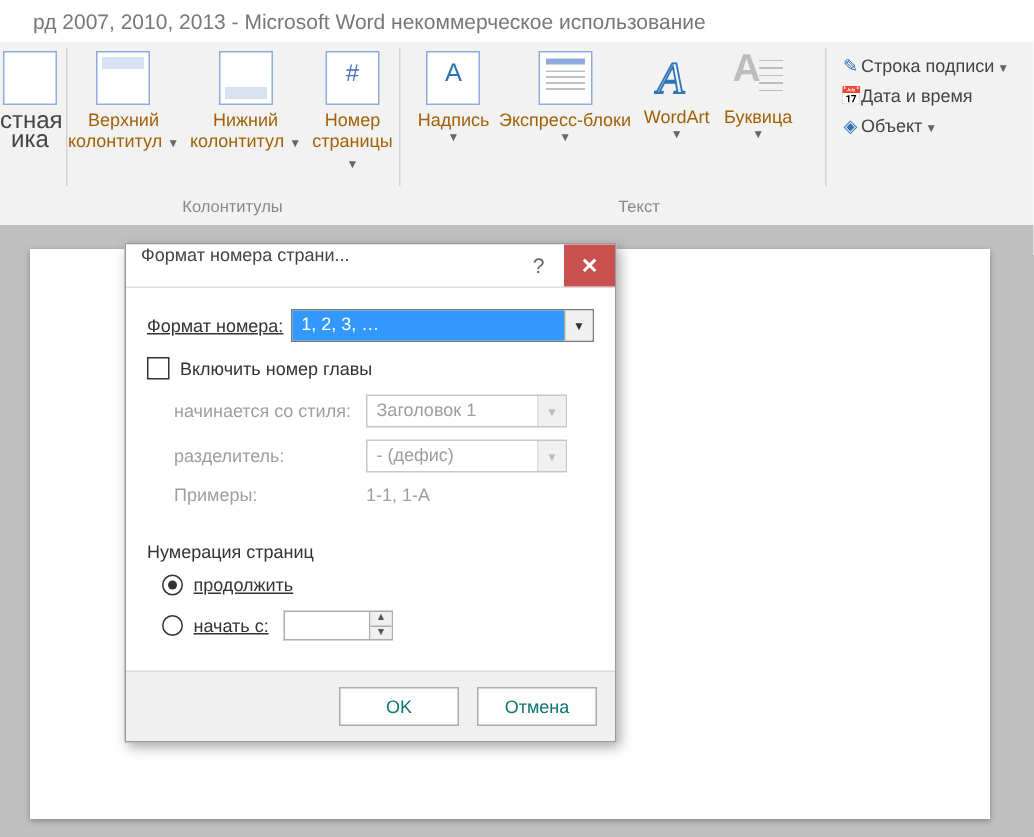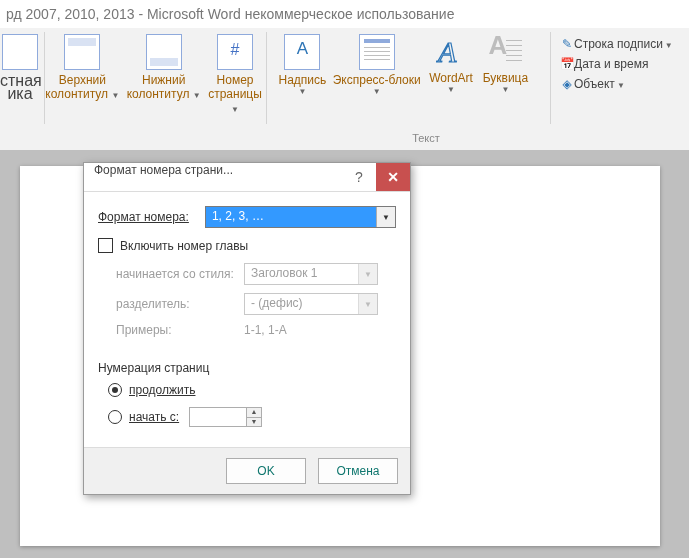--- a/index.html
+++ b/index.html
@@ -1,16 +1,16 @@
 <!DOCTYPE html>
 <html><head>
 <meta charset="utf-8">
 <style>
   html,body{margin:0;padding:0;font-family:"Segoe UI",Tahoma,sans-serif;font-size:12px;color:#444;background:#fff;width:689px;height:558px;overflow:hidden}
-  .titlebar{height:28px;line-height:28px;font-size:14px;color:#777;padding-left:6px;white-space:nowrap;overflow:hidden}
+  .titlebar{height:28px;line-height:28px;font-size:14px;color:#777;padding-left:22px;white-space:nowrap;overflow:hidden}
   .ribbon{background:#f2f2f2;border-bottom:1px solid #d9d9d9;height:120px;position:relative;padding-top:2px}
   .ribbon-sep{position:absolute;top:4px;bottom:26px;width:1px;background:#d4d4d4}
   .ribbon-big{display:inline-block;vertical-align:top;text-align:center;width:78px;padding-top:4px;height:88px;cursor:default}
   .ribbon-big .icon-box{width:34px;height:34px;margin:0 auto 4px;border:1px solid #8faadc;background:#fff;position:relative}
   .ribbon-big .icon-box.header::before{content:"";position:absolute;left:3px;right:3px;top:3px;height:8px;background:#d9e2f3}
   .ribbon-big .icon-box.footer::before{content:"";position:absolute;left:3px;right:3px;bottom:3px;height:8px;background:#d9e2f3}
   .ribbon-big .icon-box.pagenum::after{content:"#";position:absolute;left:0;right:0;top:6px;font-size:16px;text-align:center;color:#4472c4}
   .ribbon-big .icon-box.textbox::after{content:"A";position:absolute;left:0;right:0;top:4px;font-size:17px;text-align:center;color:#2e75b6}
   .ribbon-big .icon-box.quick::before{content:"";position:absolute;left:4px;right:4px;top:4px;height:4px;background:#8faadc}
   .ribbon-big .icon-box.quick::after{content:"";position:absolute;left:4px;right:4px;top:12px;height:14px;background:repeating-linear-gradient(#bfbfbf 0 1px,transparent 1px 4px)}
@@ -87,20 +87,21 @@
     <div class="icon-box footer"></div>
     <div class="lbl">Нижний</div>
     <div><span class="lbl">колонтитул</span> <span class="drop">▼</span></div>
   </div>
   <div class="ribbon-big narrow">
     <div class="icon-box pagenum"></div>
     <div class="lbl">Номер</div>
     <div><span class="lbl">страницы</span> <span class="drop">▼</span></div>
   </div>
   <div class="ribbon-sep" style="left:266px"></div>
+  <div class="grp-label" style="left:48px;width:214px">Колонтитулы</div>
 
   <div class="ribbon-big narrow" style="width:50px;margin-left:10px">
     <div class="icon-box textbox"></div>
     <div class="lbl">Надпись</div>
     <div class="drop">▼</div>
   </div>
   <div class="ribbon-big wide">
     <div class="icon-box quick"></div>
     <div class="lbl">Экспресс-блоки</div>
     <div class="drop">▼</div>
@@ -132,21 +133,21 @@
 </div>
 
 <div class="dialog">
   <div class="dlg-titlebar">
     <div class="dlg-title">Формат номера страни...</div>
     <div class="dlg-btn dlg-help">?</div>
     <div class="dlg-btn dlg-close">✕</div>
   </div>
   <div class="dlg-body">
     <div class="row">
-      <span class="label u" style="margin-right:16px">Формат номера:</span>
+      <span class="label u" style="margin-right:5px">Формат номера:</span>
       <div class="combo sel" style="flex:1">
         <div class="val">1, 2, 3, …</div>
         <div class="arrow">▼</div>
       </div>
     </div>
 
     <div class="row">
       <span class="chk"></span>
       <span class="label">Включить номер главы</span>
     </div>

